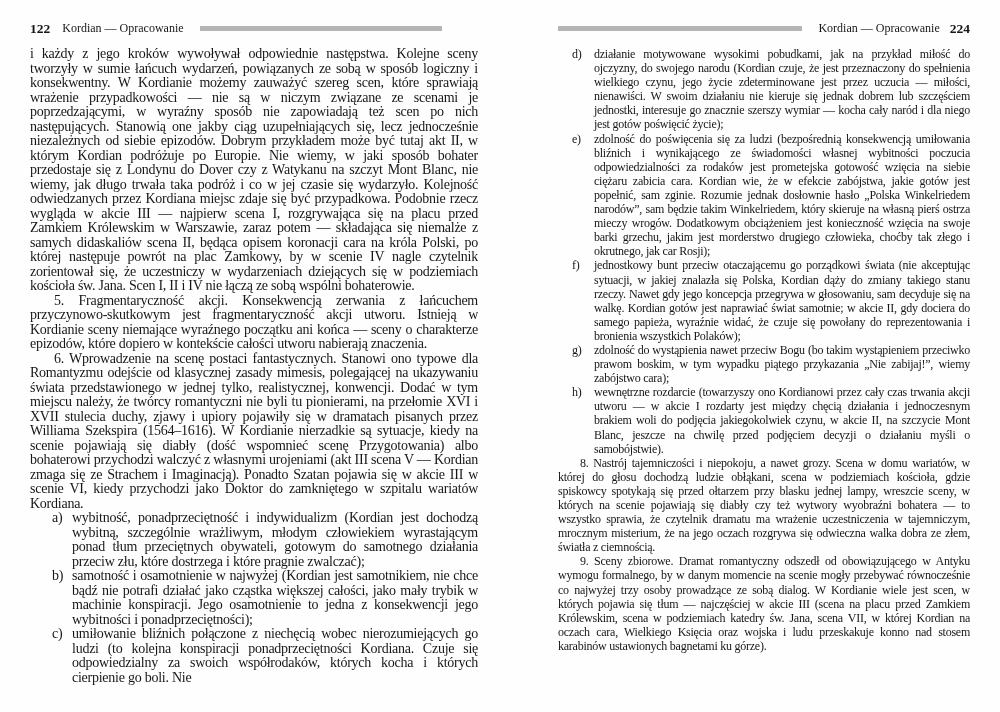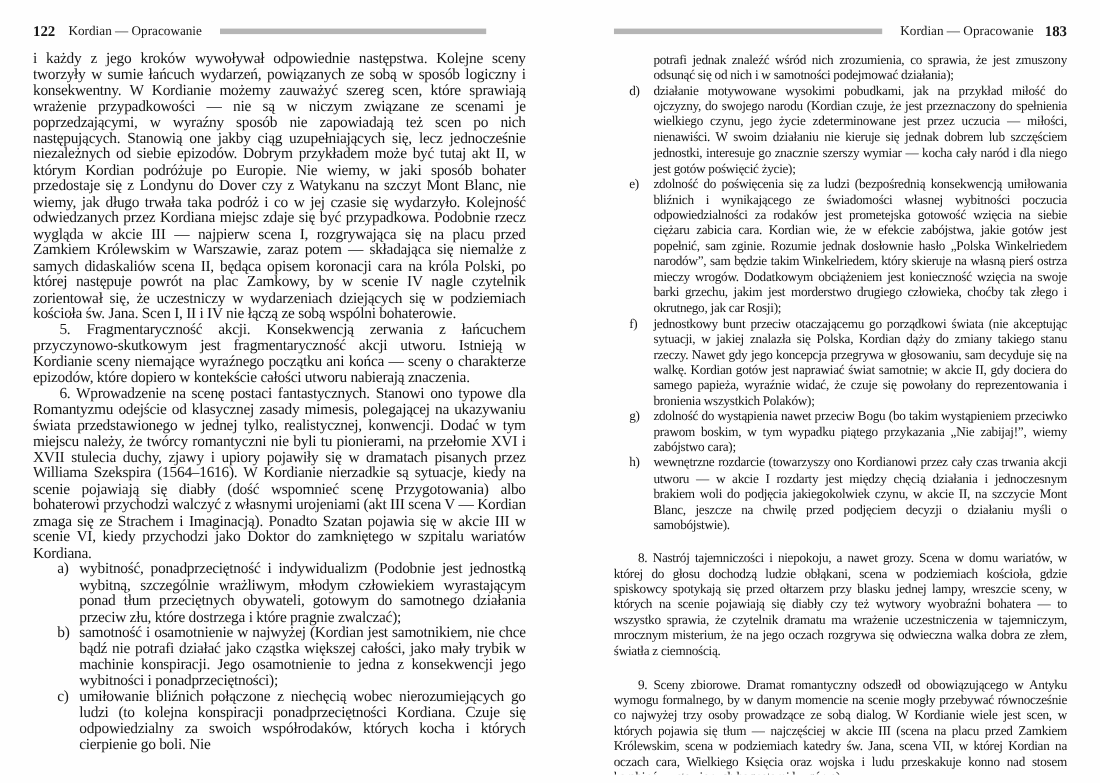--- a/index.html
+++ b/index.html
@@ -38,54 +38,53 @@
   .page-right .page-body { font-size: 12px;   line-height: 14.1px; }
 
   .para { margin: 0; }
   .para.indent { text-indent: 24px; }
   .para.item { position: relative; padding-left: 42px; }
   .para.item .label { position: absolute; left: 22px; }
   .para.cont { padding-left: 42px; }
   .page-right .para.item { padding-left: 36px; }
   .page-right .para.item .label { left: 14px; }
   .page-right .para.cont { padding-left: 36px; }
-  .page-right .para.indent { text-indent: 22px; margin-top: 16px; }
+  .page-right .para.indent { text-indent: 22px; }
 
   .b { font-weight: normal; }
   .i { }
 </style>
 </head>
 <body>
 
 <div class="spread">
 
   <div class="page page-left">
     <div class="page-header">
       <span class="page-num">122</span>
       <span class="header-title"><span class="i">Kordian</span><span> — Opracowanie</span></span>
       <div class="header-rule"></div>
     </div>
     <div class="page-body">
         <p class="para plain"><span>i każdy z jego kroków wywoływał odpowiednie następstwa. Kolejne sceny tworzyły w sumie łańcuch wydarzeń, powiązanych ze sobą w sposób logiczny i konsekwentny. W </span><span class="i">Kordianie</span><span> możemy zauważyć szereg scen, które sprawiają wrażenie przypadkowości — nie są w niczym związane ze scenami je poprzedzającymi, w wyraźny sposób nie zapowiadają też scen po nich następujących. Stanowią one jakby </span><span class="b">ciąg uzupełniających się, lecz jednocześnie niezależnych od siebie epizodów.</span><span> Dobrym przykładem może być tutaj akt II, w którym Kordian podróżuje po Europie. Nie wiemy, w jaki sposób bohater przedostaje się z Londynu do Dover czy z Watykanu na szczyt Mont Blanc, nie wiemy, jak długo trwała taka podróż i co w jej czasie się wydarzyło. Kolejność odwiedzanych przez Kordiana miejsc zdaje się być przypadkowa. Podobnie rzecz wygląda w akcie III — najpierw scena I, rozgrywająca się na placu przed Zamkiem Królewskim w Warszawie, zaraz potem — składająca się niemalże z samych didaskaliów scena II, będąca opisem koronacji cara na króla Polski, po której następuje powrót na plac Zamkowy, by w scenie IV nagle czytelnik zorientował się, że uczestniczy w wydarzeniach dziejących się w podziemiach kościoła św. Jana. Scen I, II i IV nie łączą ze sobą wspólni bohaterowie.</span></p>
         <p class="para indent"><span class="b">5. Fragmentaryczność akcji.</span><span> Konsekwencją zerwania z łańcuchem przyczynowo-skutkowym jest fragmentaryczność akcji utworu. Istnieją w </span><span class="i">Kordianie</span><span> </span><span class="b">sceny niemające wyraźnego początku ani końca</span><span> — sceny o charakterze epizodów, które dopiero w kontekście całości utworu nabierają znaczenia.</span></p>
         <p class="para indent"><span class="b">6. Wprowadzenie na scenę postaci fantastycznych.</span><span> Stanowi ono typowe dla Romantyzmu odejście od klasycznej zasady mimesis, polegającej na ukazywaniu świata przedstawionego w jednej tylko, realistycznej, konwencji. Dodać w tym miejscu należy, że twórcy romantyczni nie byli tu pionierami, na przełomie XVI i XVII stulecia duchy, zjawy i upiory pojawiły się w dramatach pisanych przez Williama Szekspira (1564–1616). W </span><span class="i">Kordianie</span><span> nierzadkie są sytuacje, kiedy na scenie pojawiają się </span><span class="b">diabły</span><span> (dość wspomnieć scenę </span><span class="i">Przygotowania</span><span>) albo bohaterowi przychodzi walczyć z własnymi </span><span class="b">urojeniami</span><span> (akt III scena V — Kordian zmaga się ze Strachem i Imaginacją). Ponadto </span><span class="b">Szatan</span><span> pojawia się w akcie III w scenie VI, kiedy przychodzi jako Doktor do zamkniętego w szpitalu wariatów Kordiana.</span></p>
-        <p class="para item"><span class="label">a)</span><span class="b">wybitność, ponadprzeciętność i indywidualizm</span><span> (Podobnie jest jednostką wybitną, szczególnie wrażliwym, młodym człowiekiem wyrastającym ponad tłum przeciętnych obywateli, gotowym do samotnego działania przeciw złu, które dostrzega i które pragnie zwalczać);</span></p>
+        <p class="para item"><span class="label">a)</span><span class="b">wybitność, ponadprzeciętność i indywidualizm</span><span> (Kordian jest dochodzą wybitną, szczególnie wrażliwym, młodym człowiekiem wyrastającym ponad tłum przeciętnych obywateli, gotowym do samotnego działania przeciw złu, które dostrzega i które pragnie zwalczać);</span></p>
         <p class="para item"><span class="label">b)</span><span class="b">samotność i osamotnienie w najwyżej</span><span> (Kordian jest samotnikiem, nie chce bądź nie potrafi działać jako cząstka większej całości, jako mały trybik w machinie konspiracji. Jego osamotnienie to jedna z konsekwencji jego wybitności i ponadprzeciętności);</span></p>
         <p class="para item"><span class="label">c)</span><span class="b">umiłowanie bliźnich połączone z niechęcią wobec nierozumiejących go ludzi</span><span> (to kolejna konspiracji ponadprzeciętności Kordiana. Czuje się odpowiedzialny za swoich współrodaków, których kocha i których cierpienie go boli. Nie</span></p>
       </div>
   </div>
 
   <div class="page page-right">
     <div class="page-header">
       <div class="header-rule"></div>
       <span class="header-title"><span class="i">Kordian</span><span> — Opracowanie</span></span>
-      <span class="page-num">183</span>
+      <span class="page-num">224</span>
     </div>
     <div class="page-body">
-        <p class="para cont"><span>potrafi jednak znaleźć wśród nich zrozumienia, co sprawia, że jest zmuszony odsunąć się od nich i w samotności podejmować działania);</span></p>
         <p class="para item"><span class="label">d)</span><span class="b">działanie motywowane wysokimi pobudkami,</span><span> jak na przykład miłość do ojczyzny, do swojego narodu (Kordian czuje, że jest przeznaczony do spełnienia wielkiego czynu, jego życie zdeterminowane jest przez uczucia — miłości, nienawiści. W swoim działaniu nie kieruje się jednak dobrem lub szczęściem jednostki, interesuje go znacznie szerszy wymiar — kocha cały naród i dla niego jest gotów poświęcić życie);</span></p>
         <p class="para item"><span class="label">e)</span><span class="b">zdolność do poświęcenia się za ludzi</span><span> (bezpośrednią konsekwencją umiłowania bliźnich i wynikającego ze świadomości własnej wybitności poczucia odpowiedzialności za rodaków jest prometejska gotowość wzięcia na siebie ciężaru zabicia cara. Kordian wie, że w efekcie zabójstwa, jakie gotów jest popełnić, sam zginie. Rozumie jednak dosłownie hasło „</span><span class="i">Polska Winkelriedem narodów</span><span>”, sam będzie takim Winkelriedem, który skieruje na własną pierś ostrza mieczy wrogów. Dodatkowym obciążeniem jest konieczność wzięcia na swoje barki grzechu, jakim jest morderstwo drugiego człowieka, choćby tak złego i okrutnego, jak car Rosji);</span></p>
         <p class="para item"><span class="label">f)</span><span class="b">jednostkowy bunt przeciw otaczającemu go porządkowi świata</span><span> (nie akceptując sytuacji, w jakiej znalazła się Polska, Kordian dąży do zmiany takiego stanu rzeczy. Nawet gdy jego koncepcja przegrywa w głosowaniu, sam decyduje się na walkę. Kordian gotów jest naprawiać świat samotnie; w akcie II, gdy dociera do samego papieża, wyraźnie widać, że czuje się powołany do reprezentowania i bronienia wszystkich Polaków);</span></p>
         <p class="para item"><span class="label">g)</span><span class="b">zdolność do wystąpienia nawet przeciw Bogu</span><span> (bo takim wystąpieniem przeciwko prawom boskim, w tym wypadku piątego przykazania „Nie zabijaj!”, wiemy zabójstwo cara);</span></p>
         <p class="para item"><span class="label">h)</span><span class="b">wewnętrzne rozdarcie</span><span> (towarzyszy ono Kordianowi przez cały czas trwania akcji utworu — w akcie I rozdarty jest między chęcią działania i jednoczesnym brakiem woli do podjęcia jakiegokolwiek czynu, w akcie II, na szczycie Mont Blanc, jeszcze na chwilę przed podjęciem decyzji o działaniu myśli o samobójstwie).</span></p>
         <p class="para indent"><span class="b">8. Nastrój tajemniczości i niepokoju, a nawet grozy.</span><span> Scena w domu wariatów, w której do głosu dochodzą ludzie obłąkani, scena w podziemiach kościoła, gdzie spiskowcy spotykają się przed ołtarzem przy blasku jednej lampy, wreszcie sceny, w których na scenie pojawiają się diabły czy też wytwory wyobraźni bohatera — to wszystko sprawia, że czytelnik dramatu ma wrażenie uczestniczenia w tajemniczym, mrocznym misterium, że na jego oczach rozgrywa się odwieczna walka dobra ze złem, światła z ciemnością.</span></p>
         <p class="para indent"><span class="b">9. Sceny zbiorowe.</span><span> Dramat romantyczny odszedł od obowiązującego w Antyku wymogu formalnego, by w danym momencie na scenie mogły przebywać równocześnie co najwyżej trzy osoby prowadzące ze sobą dialog. W </span><span class="i">Kordianie</span><span> wiele jest scen, w których pojawia się tłum — najczęściej w akcie III (scena na placu przed Zamkiem Królewskim, scena w podziemiach katedry św. Jana, scena VII, w której Kordian na oczach cara, Wielkiego Księcia oraz wojska i ludu przeskakuje konno nad stosem karabinów ustawionych bagnetami ku górze).</span></p>
       </div>
   </div>
 

